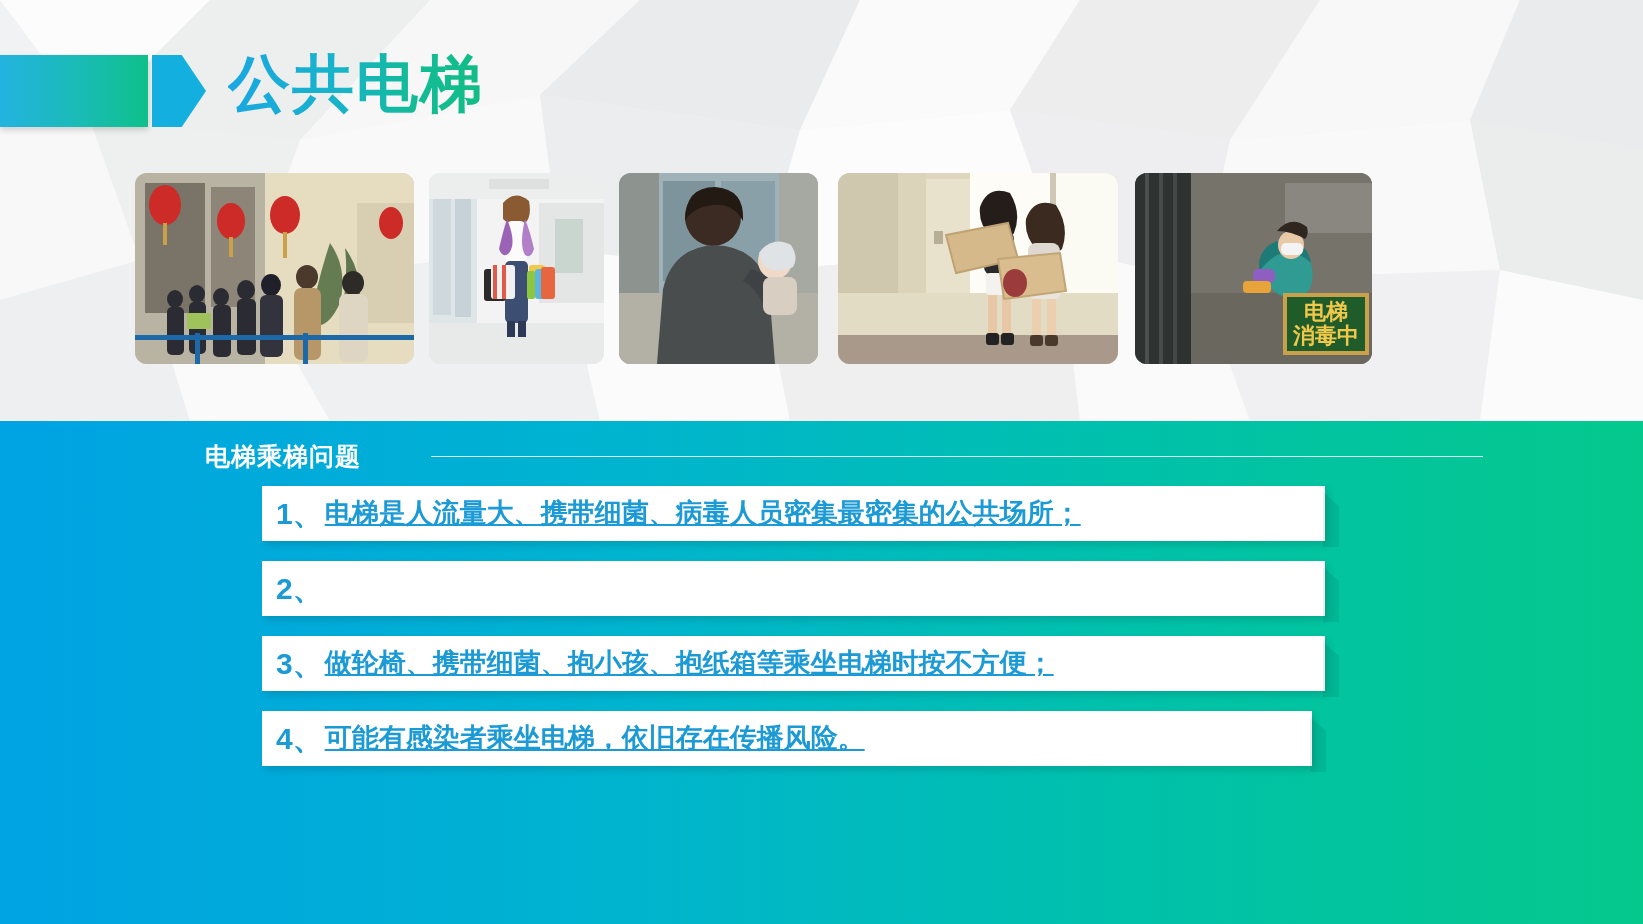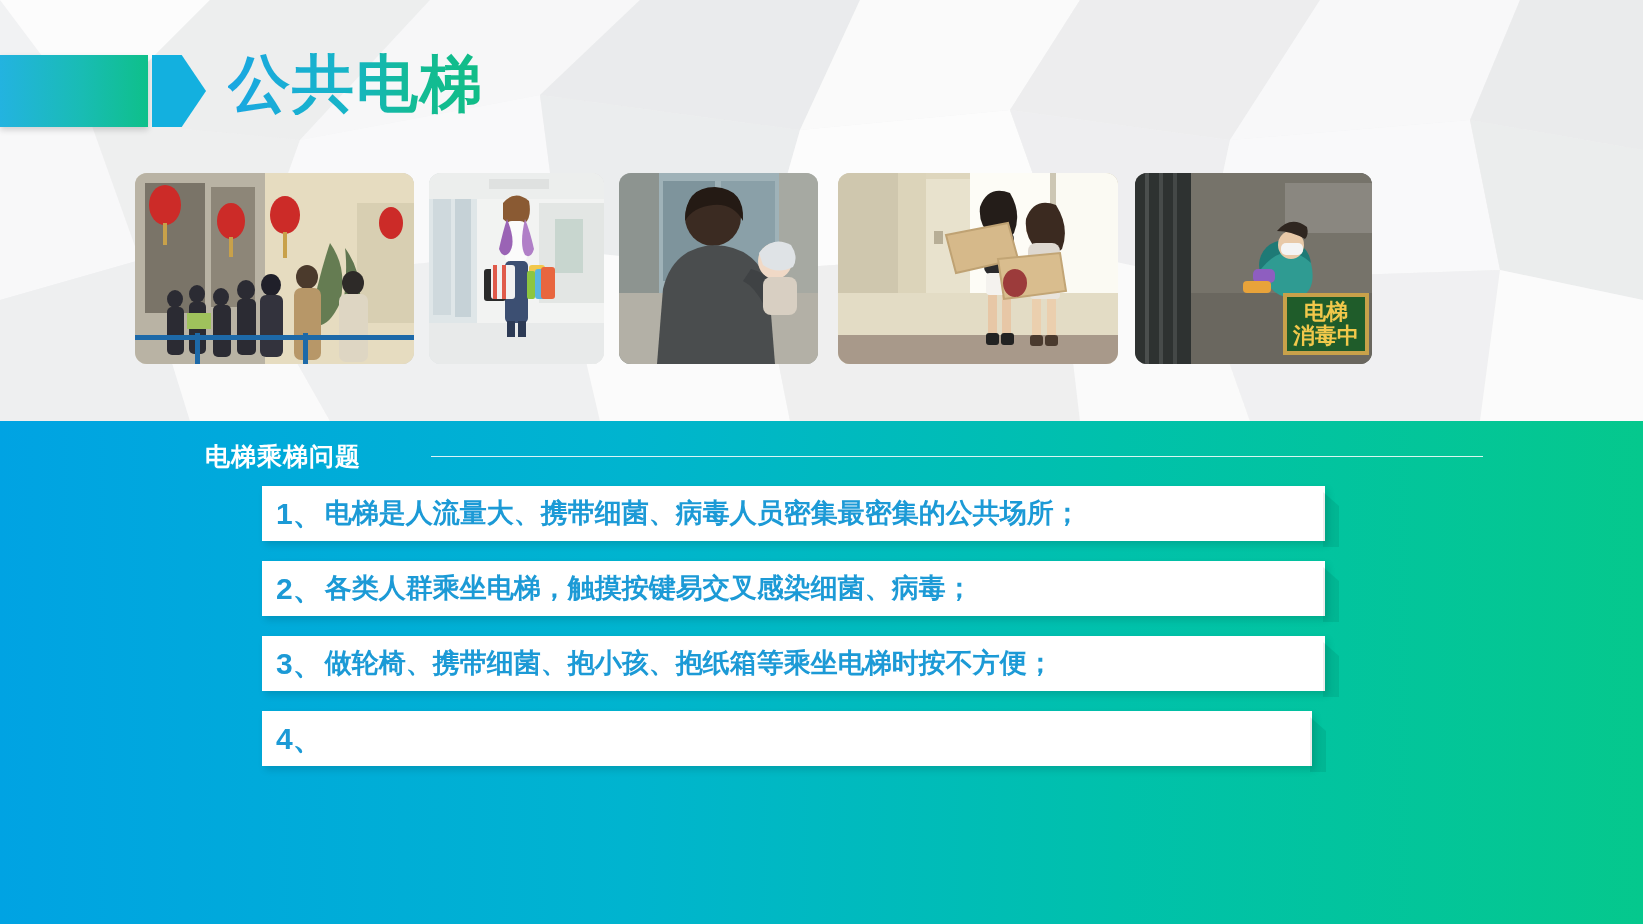--- a/index.html
+++ b/index.html
@@ -80,21 +80,21 @@
     padding:9px 18px 9px 14px;
     margin-bottom:20px;
   }
   .card-num {
     color:#1c9ad6; font-size:30px; font-weight:bold;
     line-height:37px; flex:none; padding-right:2px;
     font-family:"Liberation Sans","DejaVu Sans",sans-serif;
   }
   .card-text {
     color:#1c9ad6; font-size:27px; font-weight:bold;
-    line-height:37px; letter-spacing:0px;
+    line-height:37px; letter-spacing:0px;text-decoration:underline;
   }
   .card-text .ln { display:block; white-space:nowrap; }
 
   .card-1 { width:1063px; }
   .card-2 { width:1063px; }
   .card-3 { width:1063px; }
   .card-4 { width:1050px; }
 
   
   .card-tab {
@@ -306,37 +306,35 @@
       <div class="card card-1">
         <span class="card-num">1、</span>
         <span class="card-text">
           <span class="ln">电梯是人流量大、携带细菌、病毒人员密集最密集的公共场所；</span>
         </span>
         <span class="card-tab"></span>
       </div>
 
       <div class="card card-2">
         <span class="card-num">2、</span>
-        <span class="card-text">
-          <span class="ln">各类人群乘坐电梯，触摸按键易交叉感染细菌、病毒；</span>
-        </span>
         <span class="card-tab"></span>
       </div>
 
       <div class="card card-3">
         <span class="card-num">3、</span>
         <span class="card-text">
           <span class="ln">做轮椅、携带细菌、抱小孩、抱纸箱等乘坐电梯时按不方便；</span>
         </span>
         <span class="card-tab"></span>
       </div>
 
       <div class="card card-4">
         <span class="card-num">4、</span>
         <span class="card-text">
+          <span class="ln">可能有感染者乘坐电梯，依旧存在传播风险。</span>
         </span>
         <span class="card-tab"></span>
       </div>
 
     </div>
   </div>
 
 </div>
 
 </body></html>

